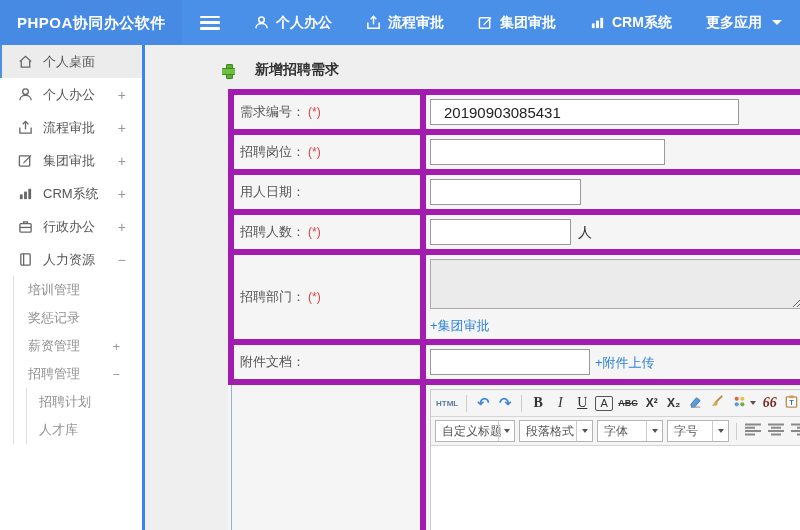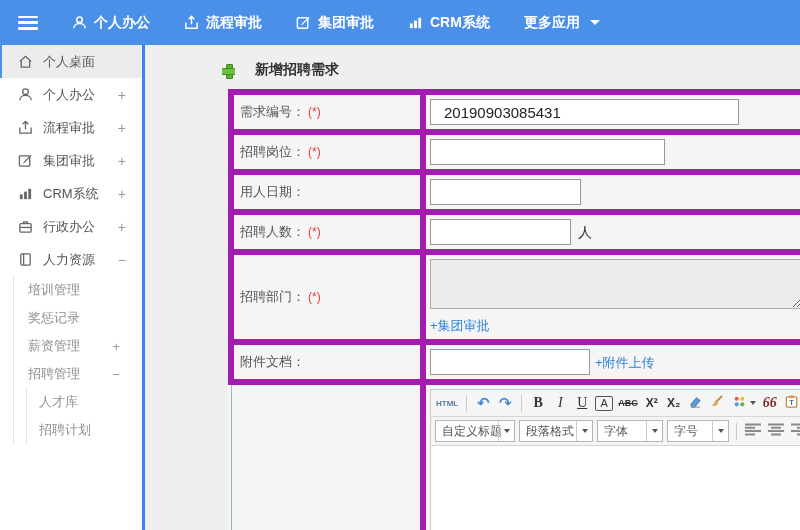--- a/index.html
+++ b/index.html
@@ -97,20 +97,21 @@
   .econtent { height:290px; background:#fff; }
 
   svg { flex:none; }
 </style>
 </head>
 <body>
 
 <div class="app">
 
   <header class="topbar">
+    <div class="logo">PHPOA协同办公软件</div>
     <div class="hamburger">
       <span></span>
         <span></span>
         <span></span>
     </div>
     <nav class="topnav">
       <a class="nav-item">
         <span>
           <svg width="15" height="15" viewBox="0 0 16 16" fill="none" stroke="#fff" stroke-width="1.6">
             <circle cx="8" cy="5" r="3"></circle>
@@ -239,24 +240,24 @@
       <div class="sub-item">
         <span>薪资管理</span>
         <span class="expand">+</span>
       </div>
       <div class="sub-item">
         <span>招聘管理</span>
         <span class="expand">−</span>
       </div>
       <div class="submenu2">
         <div class="sub-item">
-          <span>人才库</span>
+          <span>招聘计划</span>
         </div>
         <div class="sub-item">
-          <span>招聘计划</span>
+          <span>人才库</span>
         </div>
       </div>
     </div>
   </aside>
 
   <main class="content">
     <div class="page-title">
       <span class="plus-icon"></span>
       <h1>新增招聘需求</h1>
     </div>

